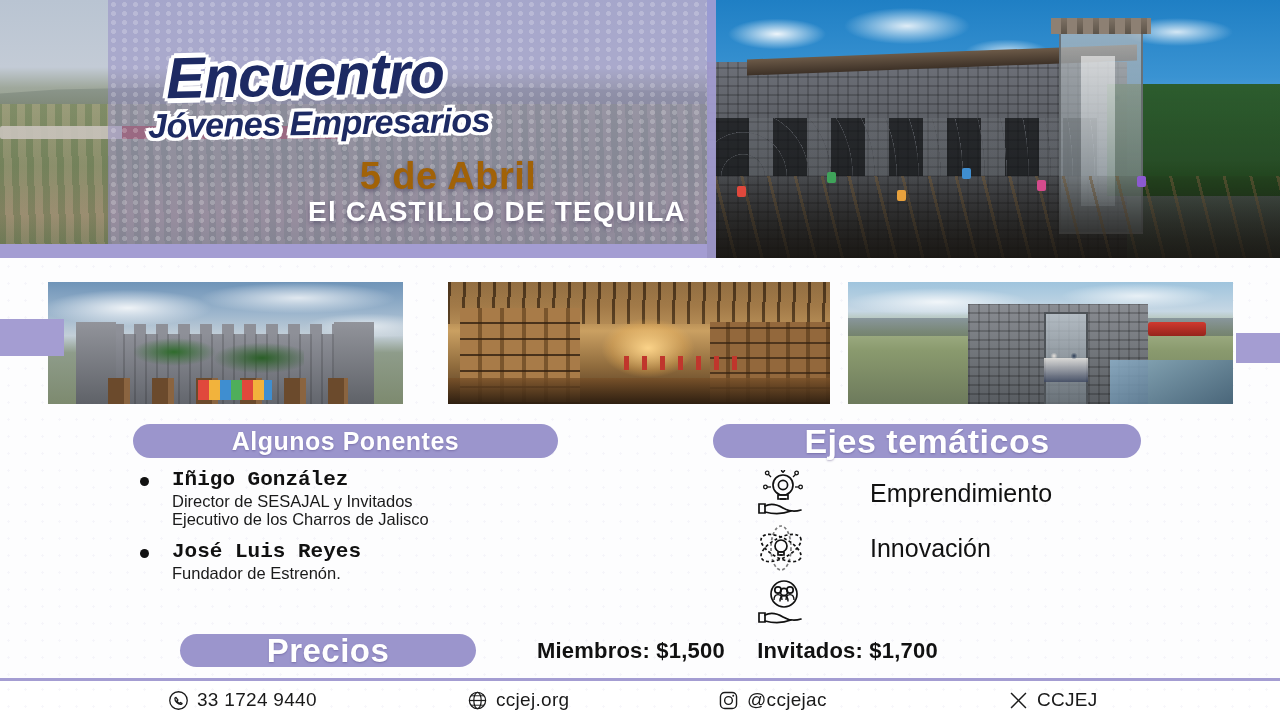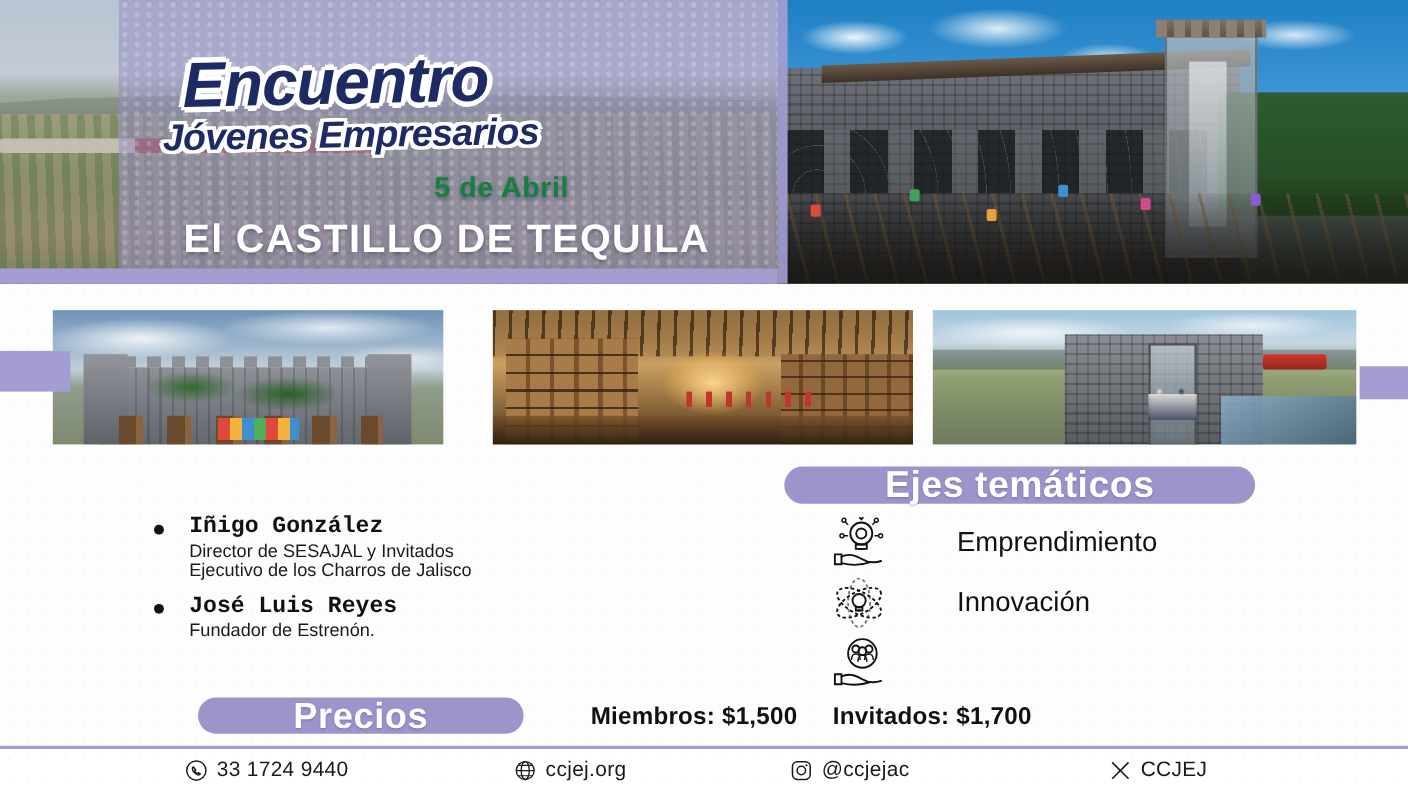--- a/index.html
+++ b/index.html
@@ -139,27 +139,27 @@
     position:absolute;left:40px;top:104px;width:540px;
     font-size:34px;font-weight:bold;font-style:italic;letter-spacing:-0.5px;
     color:#1d2a63;line-height:1;
     text-shadow:
       -3px 0 0 #fff, 3px 0 0 #fff, 0 -3px 0 #fff, 0 3px 0 #fff,
       -3px -3px 0 #fff, 3px -3px 0 #fff, -3px 3px 0 #fff, 3px 3px 0 #fff,
       -4px 0 0 #fff, 4px 0 0 #fff;
     transform:rotate(-1deg);
   }
   .title-date{
-    position:absolute;left:128px;top:155px;width:440px;text-align:center;
-    font-size:26px;font-weight:bold;color:#15803d;letter-spacing:0.5px;
+    position:absolute;left:120px;top:155px;width:440px;text-align:center;
+    font-size:38px;font-weight:bold;color:#a16207;letter-spacing:0.5px;
     text-shadow:0 2px 4px rgba(40,30,70,.45);
   }
   .title-place{
-    position:absolute;left:18px;top:196px;width:560px;text-align:center;
-    font-size:36px;font-weight:bold;color:#ffffff;letter-spacing:1.2px;
+    position:absolute;left:18px;top:196px;width:560px;text-align:right;
+    font-size:28px;font-weight:bold;color:#ffffff;letter-spacing:1.2px;
     text-shadow:0 2px 4px rgba(40,30,70,.45);
   }
 
   
   .thumbs{position:absolute;left:0;top:282px;width:1280px;height:122px;}
   .thumb{position:absolute;top:0;height:122px;overflow:hidden;}
   .thumb.t1{left:48px;width:355px;
     background:linear-gradient(to bottom,#6f94b8 0%, #9db6cd 26%, #c3cfd8 44%, #8e9c8a 58%, #7d8a6f 100%);}
   .t1 .sky{position:absolute;inset:0;
     background:
@@ -335,20 +335,21 @@
       <div class="redcar"></div>
       <div class="lift"></div>
       <div class="people"></div>
       <div class="glassfloor"></div>
     </div>
   </div>
 
   <div class="accent-left"></div>
   <div class="accent-right"></div>
 
+  <div class="pill pill-ponentes">Algunos Ponentes</div>
 
   <div class="speakers">
     <div class="sp-item">
       <span class="sp-bullet"></span>
       <div class="sp-name">Iñigo González</div>
       <div class="sp-role">Director de SESAJAL y Invitados</div>
       <div class="sp-role">Ejecutivo de los Charros de Jalisco</div>
     </div>
     <div class="sp-item">
       <span class="sp-bullet"></span>

